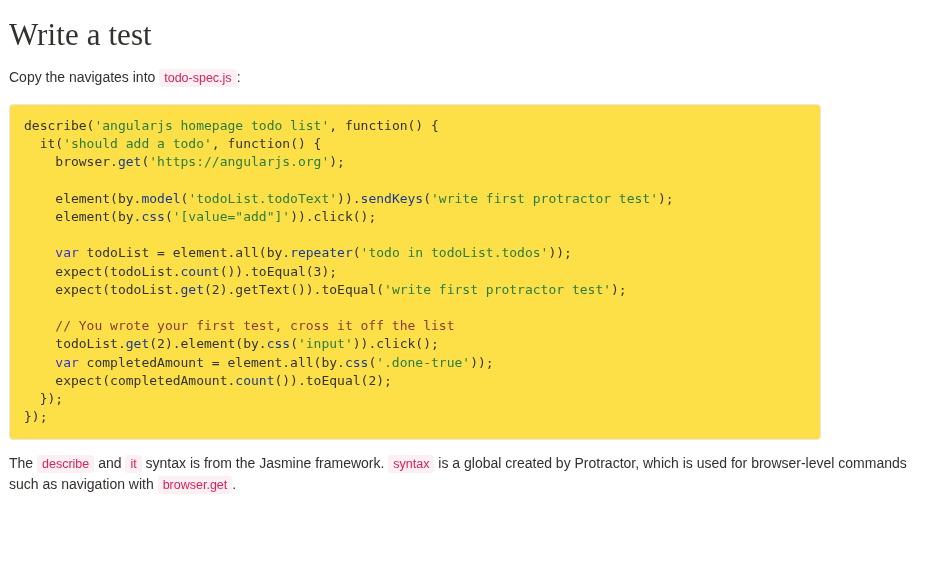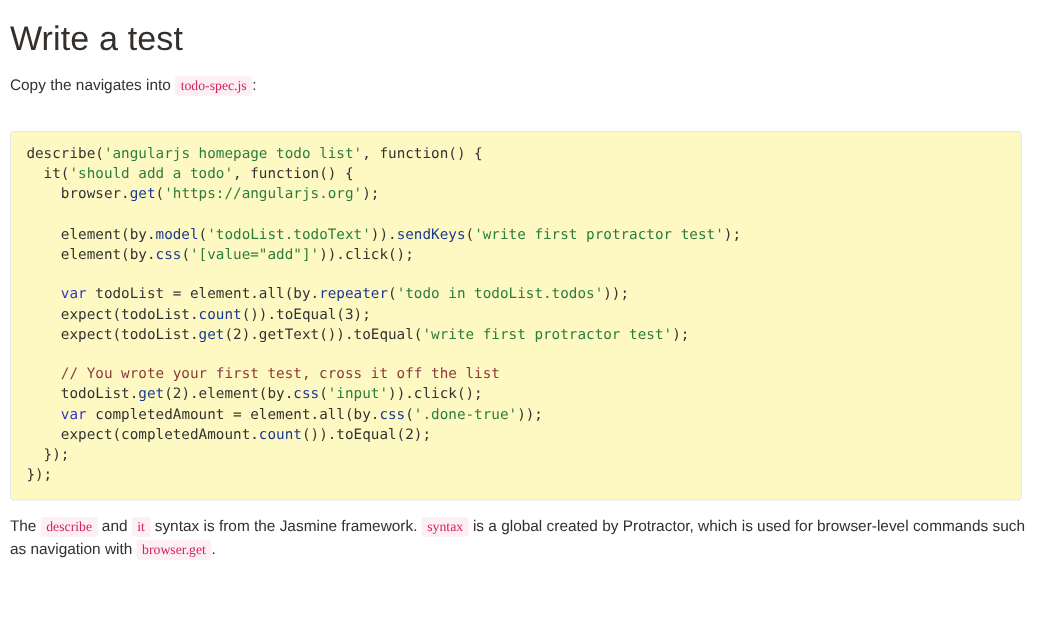--- a/index.html
+++ b/index.html
@@ -18,47 +18,48 @@
     padding: 0 9px;
     box-sizing: border-box;
   }
   .page-title {
     font-size: 31px;
     font-weight: 400;
     color: #34302d;
     margin: 16px 0 0 0;
     line-height: 38px;
     letter-spacing: 0.1px;
+    font-family: Liberation Serif, serif;
   }
   p.para {
     font-size: 14px;
     line-height: 20px;
     margin: 13px 0 0 0;
     color: #34302d;
   }
   p.para.last {
     margin-top: 13px;
   }
   code.inline {
-    font-family: Liberation Serif, serif;
+    font-family: Liberation Sans, sans-serif;
     font-size: 12.5px;
     background: #fdf0f3;
     color: #d6215f;
     padding: 2px 5px;
     border-radius: 3px;
     white-space: nowrap;
   }
   .codeblock {
-    margin-top: 31px;
-    background: #fef9c3;
+    margin-top: 16px;
+    background: #fde047;
     border: 1px solid #e6e6e6;
     border-radius: 4px;
     padding: 12px 14px 13px 14px;
     box-sizing: border-box;
-    width: 920px;
+    width: 812px;
     overflow: hidden;
   }
   pre.code {
     margin: 0;
     font-family: "DejaVu Sans Mono", "Liberation Mono", monospace;
     font-size: 13px;
     line-height: 18.2px;
     color: #333333;
     white-space: pre;
     tab-size: 2;

